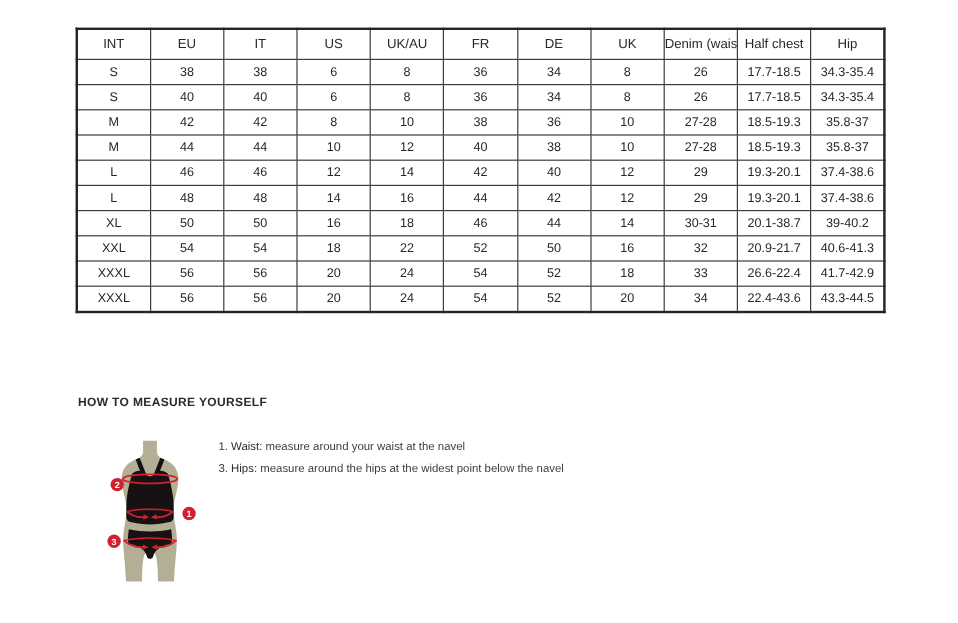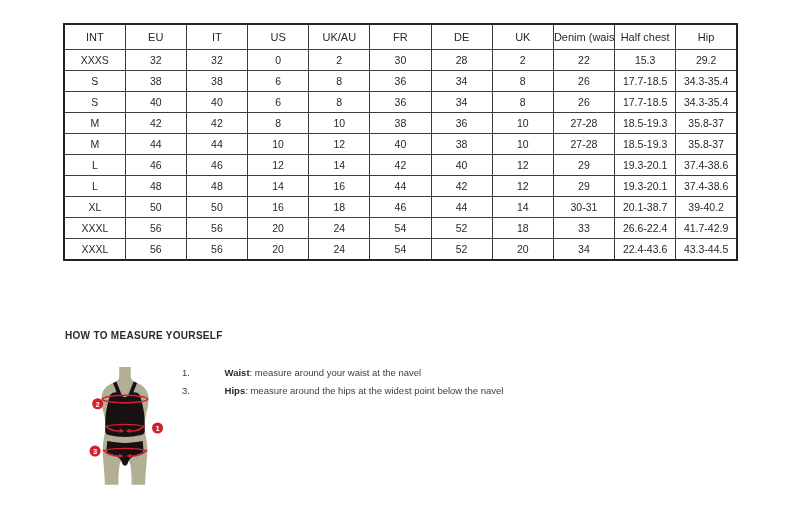--- a/index.html
+++ b/index.html
@@ -53,21 +53,21 @@
     width: 84px; height: 124px;
   }
   .steps {
     position: absolute;
     left: 182px; top: 367px;
     font-size: 9.5px;
     color: #3c3c3c;
     line-height: 11px;
   }
   .step { margin-bottom: 7px; }
-  .step .term { font-weight: 700; color: #2e282c; margin-left: 32px; }
+  .step .term { font-weight: 400; color: #2e282c; }
 </style>
 </head>
 <body>
 
 <div class="table-wrap">
   <table class="size-table">
     <thead>
       <tr>
           <th>INT</th>
           <th>EU</th>
@@ -77,33 +77,20 @@
           <th>FR</th>
           <th>DE</th>
           <th>UK</th>
           <th>Denim (waist)</th>
           <th>Half chest</th>
           <th>Hip</th>
         </tr>
     </thead>
     <tbody>
         <tr>
-          <td>XXXS</td>
-          <td>32</td>
-          <td>32</td>
-          <td>0</td>
-          <td>2</td>
-          <td>30</td>
-          <td>28</td>
-          <td>2</td>
-          <td>22</td>
-          <td>15.3</td>
-          <td>29.2</td>
-        </tr>
-        <tr>
           <td>S</td>
           <td>38</td>
           <td>38</td>
           <td>6</td>
           <td>8</td>
           <td>36</td>
           <td>34</td>
           <td>8</td>
           <td>26</td>
           <td>17.7-18.5</td>
@@ -179,20 +166,33 @@
           <td>50</td>
           <td>50</td>
           <td>16</td>
           <td>18</td>
           <td>46</td>
           <td>44</td>
           <td>14</td>
           <td>30-31</td>
           <td>20.1-38.7</td>
           <td>39-40.2</td>
+        </tr>
+        <tr>
+          <td>XXL</td>
+          <td>54</td>
+          <td>54</td>
+          <td>18</td>
+          <td>22</td>
+          <td>52</td>
+          <td>50</td>
+          <td>16</td>
+          <td>32</td>
+          <td>20.9-21.7</td>
+          <td>40.6-41.3</td>
         </tr>
         <tr>
           <td>XXXL</td>
           <td>56</td>
           <td>56</td>
           <td>20</td>
           <td>24</td>
           <td>54</td>
           <td>52</td>
           <td>18</td>

